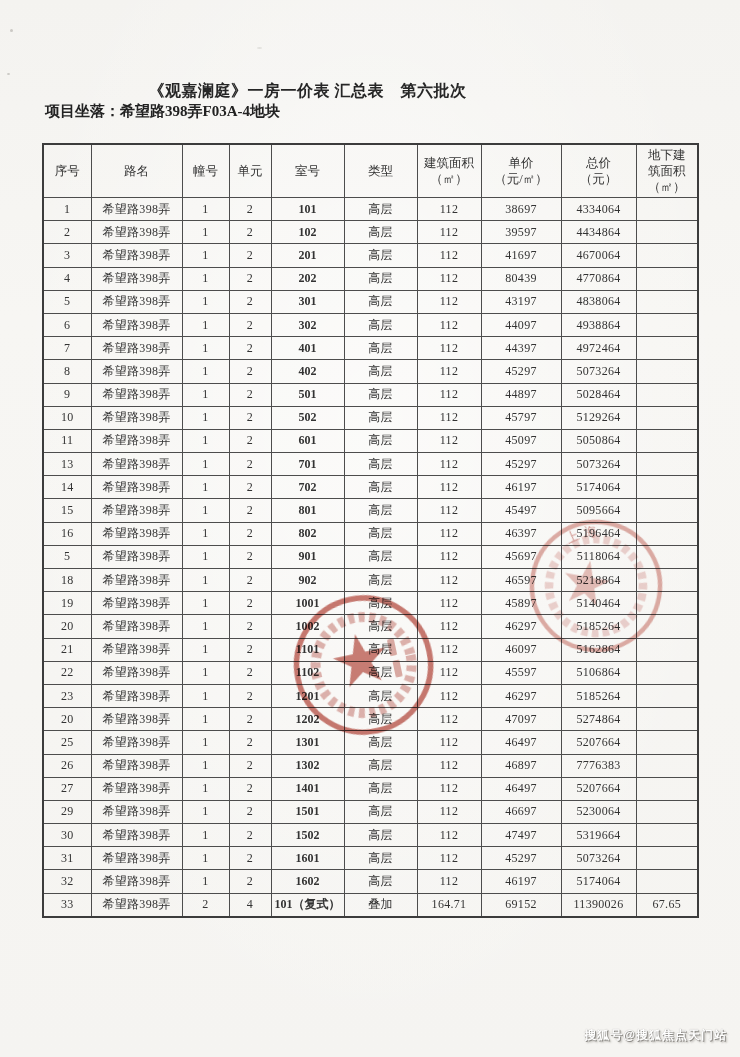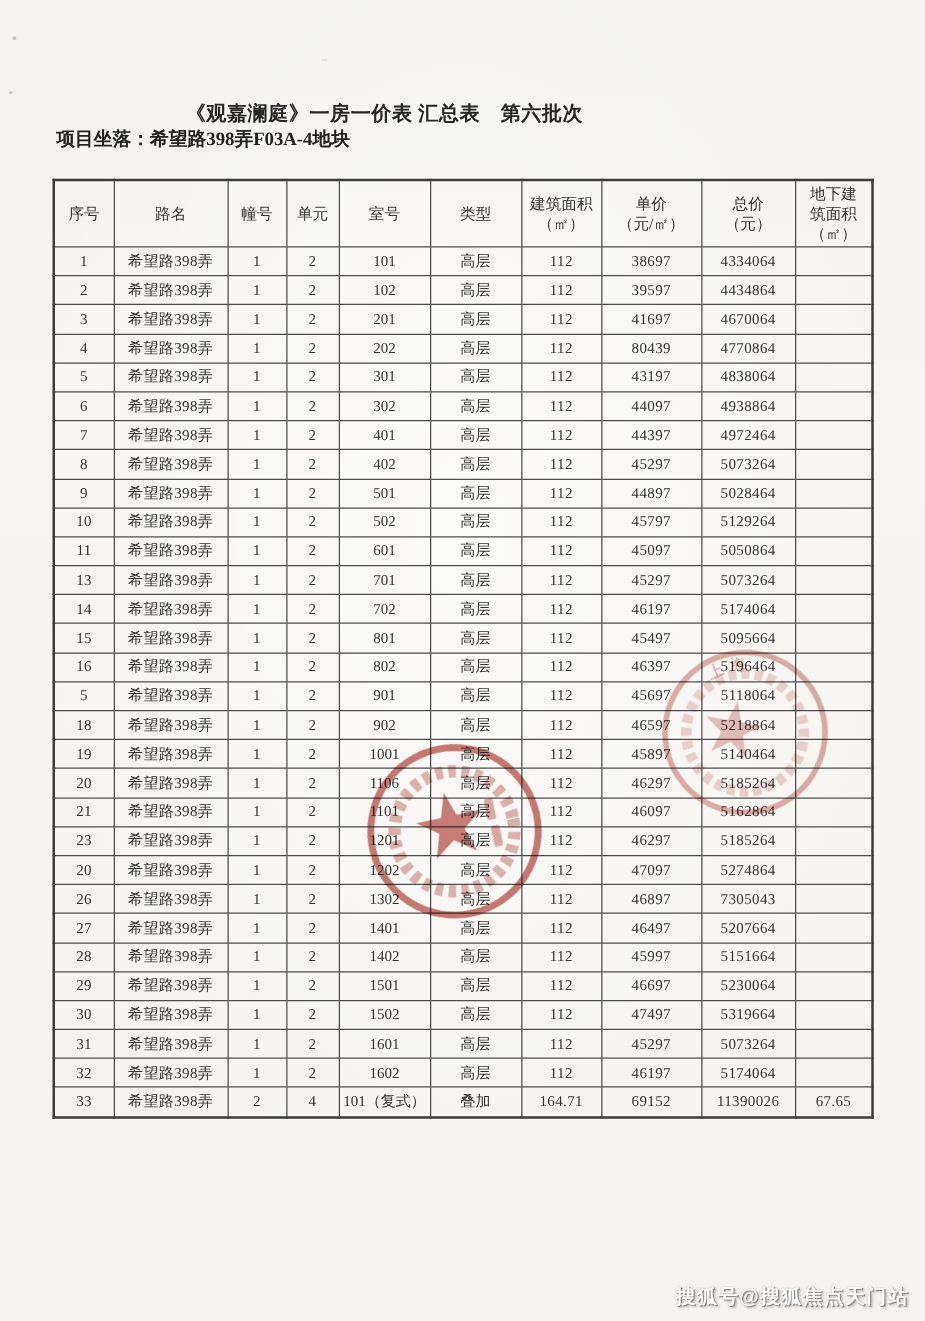--- a/index.html
+++ b/index.html
@@ -28,28 +28,28 @@
     border-collapse:collapse;table-layout:fixed;
     font-size:12px;color:#333;
   }
   table.price th, table.price td{
     border:1px solid #4d4d4d;text-align:center;vertical-align:middle;
     padding:0 1px;overflow:hidden;font-weight:normal;
   }
   table.price{border:2px solid #3c3c3c;}
   table.price thead th{height:52px;font-size:12.5px;line-height:1.3;white-space:pre-line;}
   table.price tbody td{height:22.2px;letter-spacing:.3px;}
-  table.price tbody td.c4{letter-spacing:0;}
+  table.price tbody td.c4{letter-spacing:0;font-weight:bold;}
   .stamp{position:absolute;mix-blend-mode:multiply;pointer-events:none;}
   .stamp-center{left:274px;top:577px;}
   .stamp-right{left:506px;top:496px;}
   .watermark{
     position:absolute;top:1027px;right:13px;
     font-family:"Liberation Sans","DejaVu Sans",sans-serif;
-    font-size:16px;font-weight:bold;letter-spacing:1px;
+    font-size:12px;font-weight:bold;letter-spacing:1px;
     color:#ffffff;
     text-shadow:1px 1px 0 #8f8d89, 2px 2px 2px #b9b6b1, 0 0 1px #a5a29d;
   }
 </style>
 </head>
 <body>
 
 <div class="page">
 
   <div class="speck" style="left:10px;top:29px;width:3px;height:3px;"></div>
@@ -307,40 +307,52 @@
           <td class="c6">112</td>
           <td class="c7">45897</td>
           <td class="c8">5140464</td>
           <td class="c9"></td>
         </tr>
         <tr>
           <td class="c0">20</td>
           <td class="c1">希望路398弄</td>
           <td class="c2">1</td>
           <td class="c3">2</td>
-          <td class="c4">1106</td>
+          <td class="c4">1002</td>
           <td class="c5">高层</td>
           <td class="c6">112</td>
           <td class="c7">46297</td>
           <td class="c8">5185264</td>
           <td class="c9"></td>
         </tr>
         <tr>
           <td class="c0">21</td>
           <td class="c1">希望路398弄</td>
           <td class="c2">1</td>
           <td class="c3">2</td>
           <td class="c4">1101</td>
           <td class="c5">高层</td>
           <td class="c6">112</td>
           <td class="c7">46097</td>
           <td class="c8">5162864</td>
           <td class="c9"></td>
         </tr>
         <tr>
+          <td class="c0">22</td>
+          <td class="c1">希望路398弄</td>
+          <td class="c2">1</td>
+          <td class="c3">2</td>
+          <td class="c4">1102</td>
+          <td class="c5">高层</td>
+          <td class="c6">112</td>
+          <td class="c7">45597</td>
+          <td class="c8">5106864</td>
+          <td class="c9"></td>
+        </tr>
+        <tr>
           <td class="c0">23</td>
           <td class="c1">希望路398弄</td>
           <td class="c2">1</td>
           <td class="c3">2</td>
           <td class="c4">1201</td>
           <td class="c5">高层</td>
           <td class="c6">112</td>
           <td class="c7">46297</td>
           <td class="c8">5185264</td>
           <td class="c9"></td>
@@ -351,53 +363,53 @@
           <td class="c2">1</td>
           <td class="c3">2</td>
           <td class="c4">1202</td>
           <td class="c5">高层</td>
           <td class="c6">112</td>
           <td class="c7">47097</td>
           <td class="c8">5274864</td>
           <td class="c9"></td>
         </tr>
         <tr>
-          <td class="c0">26</td>
-          <td class="c1">希望路398弄</td>
-          <td class="c2">1</td>
-          <td class="c3">2</td>
-          <td class="c4">1302</td>
-          <td class="c5">高层</td>
-          <td class="c6">112</td>
-          <td class="c7">46897</td>
-          <td class="c8">7305043</td>
-          <td class="c9"></td>
-        </tr>
-        <tr>
-          <td class="c0">27</td>
-          <td class="c1">希望路398弄</td>
-          <td class="c2">1</td>
-          <td class="c3">2</td>
-          <td class="c4">1401</td>
+          <td class="c0">25</td>
+          <td class="c1">希望路398弄</td>
+          <td class="c2">1</td>
+          <td class="c3">2</td>
+          <td class="c4">1301</td>
           <td class="c5">高层</td>
           <td class="c6">112</td>
           <td class="c7">46497</td>
           <td class="c8">5207664</td>
           <td class="c9"></td>
         </tr>
         <tr>
-          <td class="c0">28</td>
-          <td class="c1">希望路398弄</td>
-          <td class="c2">1</td>
-          <td class="c3">2</td>
-          <td class="c4">1402</td>
-          <td class="c5">高层</td>
-          <td class="c6">112</td>
-          <td class="c7">45997</td>
-          <td class="c8">5151664</td>
+          <td class="c0">26</td>
+          <td class="c1">希望路398弄</td>
+          <td class="c2">1</td>
+          <td class="c3">2</td>
+          <td class="c4">1302</td>
+          <td class="c5">高层</td>
+          <td class="c6">112</td>
+          <td class="c7">46897</td>
+          <td class="c8">7776383</td>
+          <td class="c9"></td>
+        </tr>
+        <tr>
+          <td class="c0">27</td>
+          <td class="c1">希望路398弄</td>
+          <td class="c2">1</td>
+          <td class="c3">2</td>
+          <td class="c4">1401</td>
+          <td class="c5">高层</td>
+          <td class="c6">112</td>
+          <td class="c7">46497</td>
+          <td class="c8">5207664</td>
           <td class="c9"></td>
         </tr>
         <tr>
           <td class="c0">29</td>
           <td class="c1">希望路398弄</td>
           <td class="c2">1</td>
           <td class="c3">2</td>
           <td class="c4">1501</td>
           <td class="c5">高层</td>
           <td class="c6">112</td>

